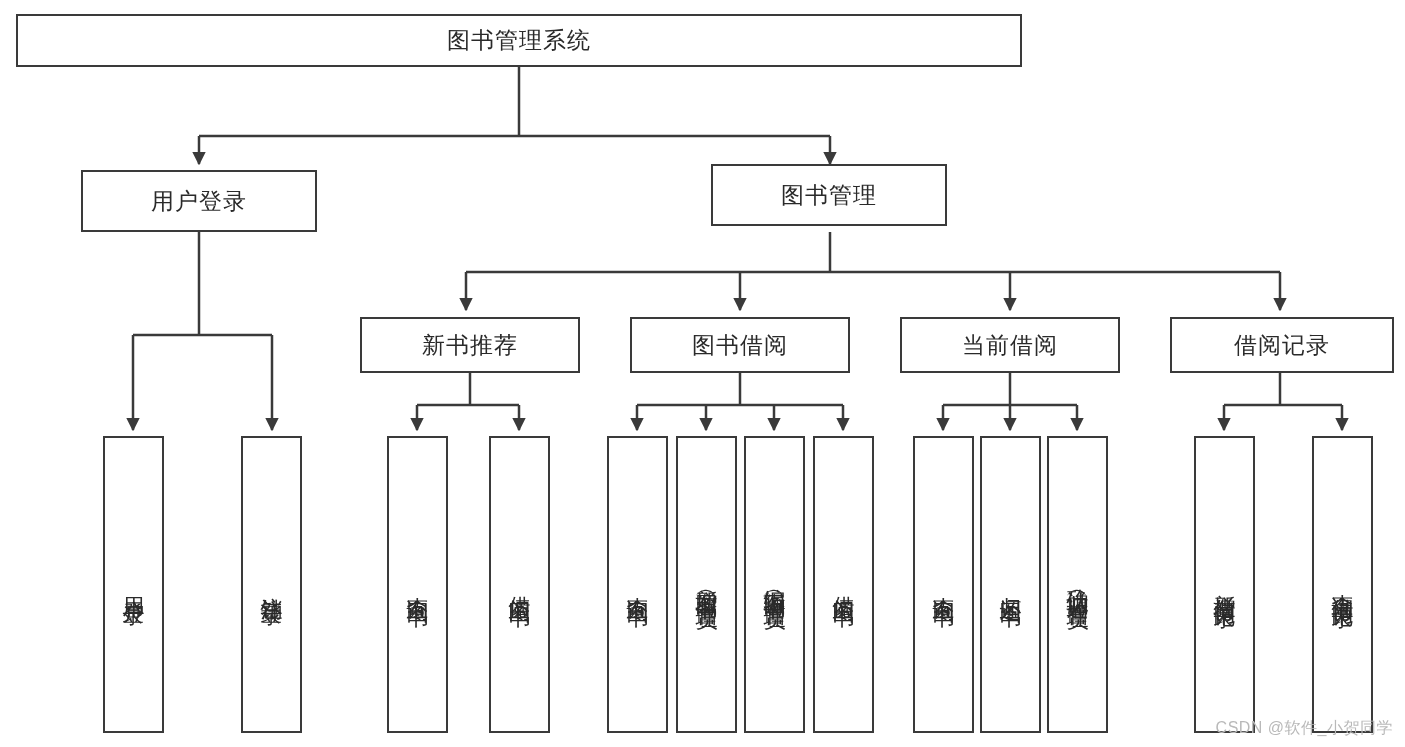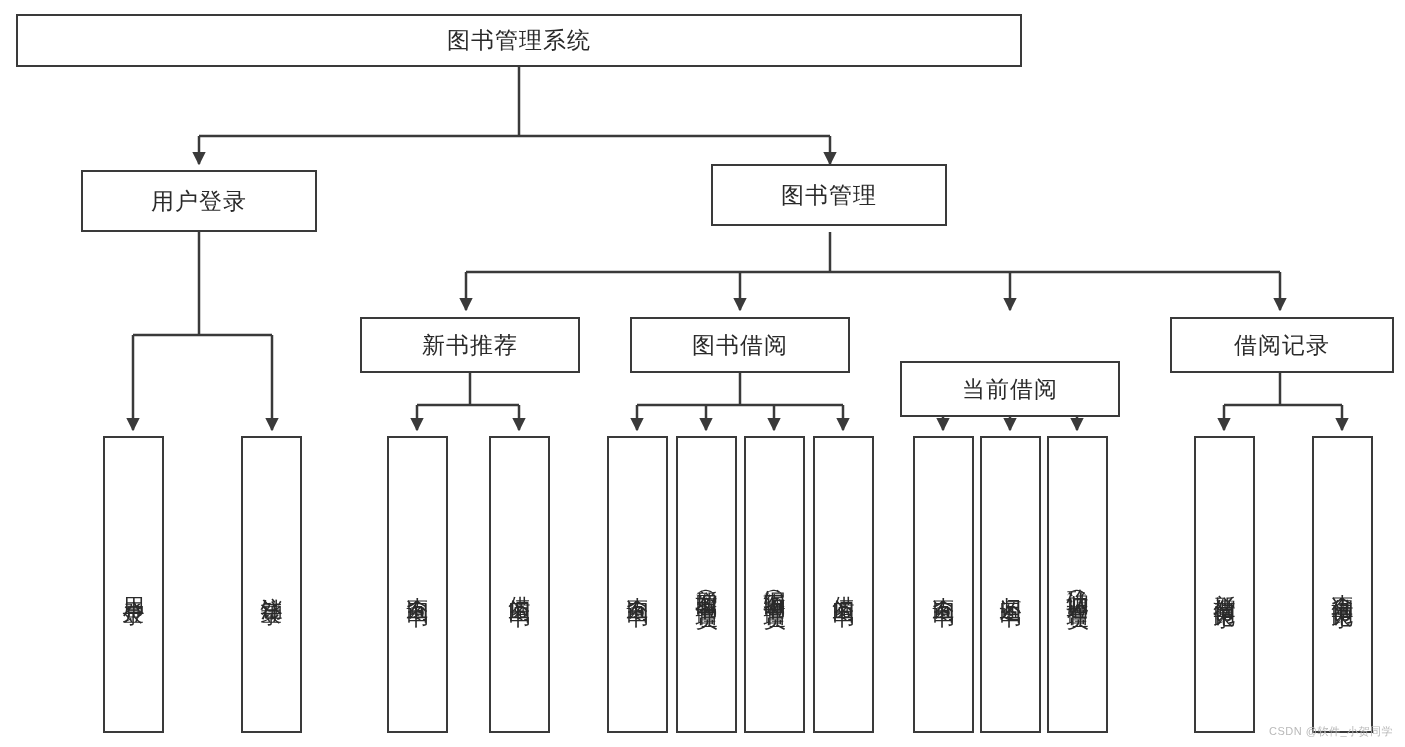--- a/index.html
+++ b/index.html
@@ -55,21 +55,21 @@
     left: 0;
     top: 0;
     width: 1405px;
     height: 747px;
     pointer-events: none;
   }
   .watermark {
     position: absolute;
     right: 12px;
     bottom: 8px;
-    font-size: 11px;
+    font-size: 16px;
     color: #b9b9b9;
     letter-spacing: 0.5px;
     white-space: nowrap;
   }
 </style>
 </head>
 <body>
 
 <div id="canvas">
 
@@ -133,21 +133,21 @@
   <div class="node h" style="left:711px; top:164px; width:236px; height:62px;">
     <span>图书管理</span>
   </div>
 
   <div class="node h" style="left:360px; top:317px; width:220px; height:56px;">
     <span>新书推荐</span>
   </div>
   <div class="node h" style="left:630px; top:317px; width:220px; height:56px;justify-content:center;">
     <span>图书借阅</span>
   </div>
-  <div class="node h" style="left:900px; top:317px; width:220px; height:56px;margin-top:44px;">
+  <div class="node h" style="left:900px; top:317px; width:220px; height:56px;">
     <span>当前借阅</span>
   </div>
   <div class="node h" style="left:1170px; top:317px; width:224px; height:56px;">
     <span>借阅记录</span>
   </div>
 
   <div class="node v" style="left:103px; top:436px; width:61px; height:297px;">
     <span>用户登录</span>
   </div>
   <div class="node v" style="left:241px; top:436px; width:61px; height:297px;">

